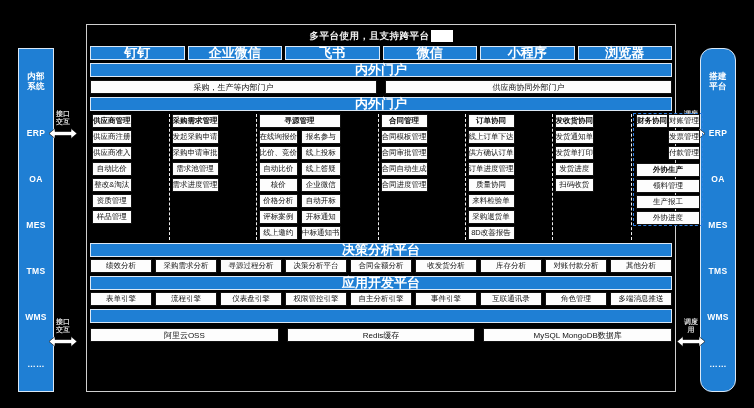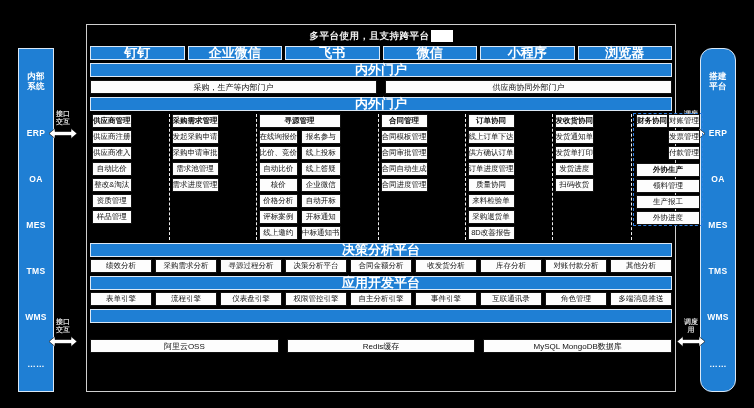--- a/index.html
+++ b/index.html
@@ -60,21 +60,21 @@
   .grp .hdrwrap .cell{width:100%;}
 
   
   .grp.selected{outline:1.5px dashed #2f7fe0;outline-offset:0px;}
 
   
   .band{margin-top:3px;}
   .band .bluebar{width:100%;}
   .chips{display:flex;gap:3px;margin-top:2px;}
   .chips .cell{flex:1;text-align:right;}
-  .infra{display:flex;gap:8px;margin-top:16px;}
+  .infra{display:flex;gap:8px;margin-top:5px;}
   .infra .whitebar{flex:1;font-size:8px;}
 </style>
 </head>
 <body>
 
 <div class="stage">
 
   <div class="rail rail-left">
     <div class="rail-cell two-line">内部
 系统</div>

